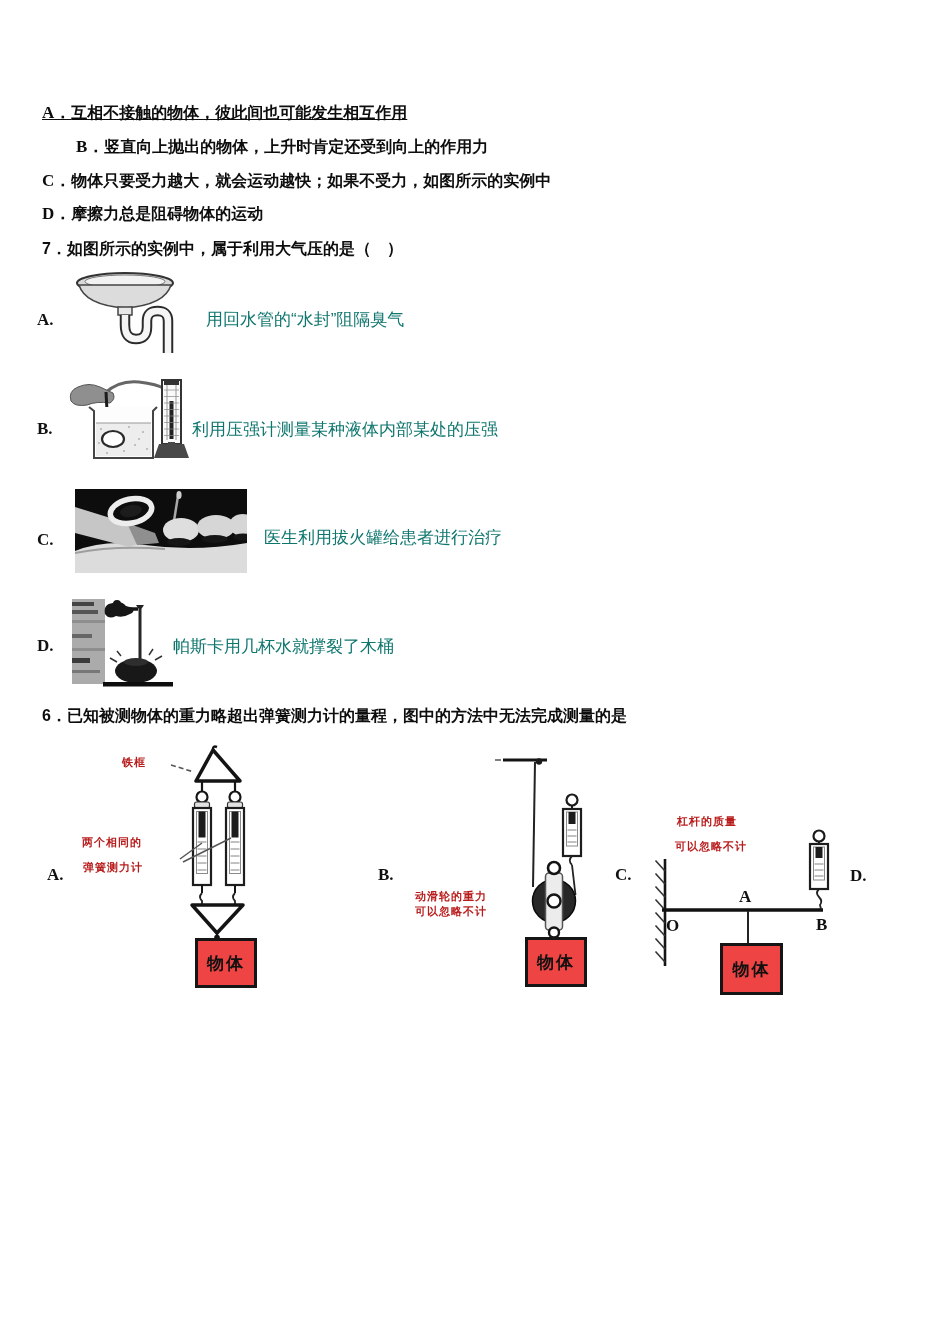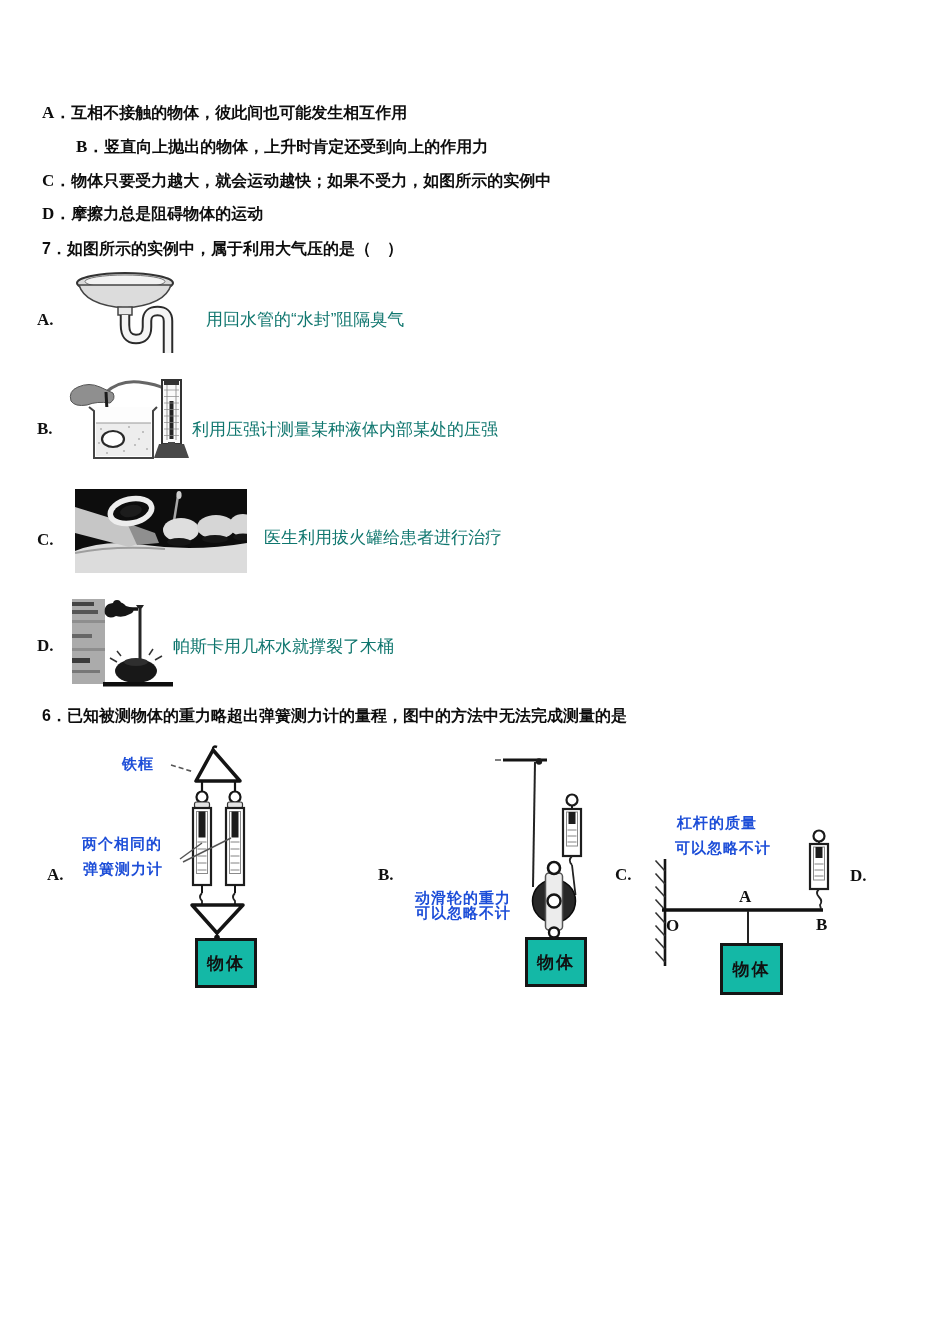--- a/index.html
+++ b/index.html
@@ -3,35 +3,35 @@
 <meta charset="utf-8">
 <style>
   html,body{margin:0;padding:0;background:#fff;}
   .page{position:relative;width:950px;height:1344px;background:#ffffff;overflow:hidden;
         font-family:"Liberation Sans","DejaVu Sans",sans-serif;color:#0d0d0d;}
   .tline{position:absolute;white-space:nowrap;font-weight:bold;font-size:16px;line-height:20px;color:#0d0d0d;}
   .tline .lab{font-family:"Liberation Serif","DejaVu Serif",serif;font-size:17px;}
   .qletter{position:absolute;font-family:"Liberation Serif","DejaVu Serif",serif;
            font-weight:bold;font-size:17px;color:#111;white-space:nowrap;}
   .caption{position:absolute;white-space:nowrap;font-weight:normal;font-size:17px;color:#0f766e;}
-  .ann{position:absolute;white-space:nowrap;font-weight:bold;font-size:15px;color:#1d4ed8;letter-spacing:1px;}
+  .ann{position:absolute;white-space:nowrap;font-weight:bold;font-size:11px;color:#b91c1c;letter-spacing:1px;}
   .fig{position:absolute;}
   .row{position:absolute;left:0;width:950px;}
   .figgroup{position:absolute;}
-  .objbox{position:absolute;border:3px solid #151515;background:#14b8a6;display:flex;
+  .objbox{position:absolute;border:3px solid #151515;background:#ef4444;display:flex;
           align-items:center;justify-content:center;font-weight:bold;font-size:17px;
           letter-spacing:2px;color:#111;box-sizing:border-box;}
   svg{display:block;}
 </style>
 </head>
 <body>
 
 <div class="page">
 
-  <div class="tline" style="left:42px;top:103px;">
+  <div class="tline" style="left:42px;top:103px;text-decoration:underline;">
     <span class="lab">A．</span><span>互相不接触的物体，彼此间也可能发生相互作用</span>
   </div>
   <div class="tline" style="left:42px;top:137px;margin-left:34px;">
     <span class="lab">B．</span><span>竖直向上抛出的物体，上升时肯定还受到向上的作用力</span>
   </div>
   <div class="tline" style="left:42px;top:171px;">
     <span class="lab">C．</span><span>物体只要受力越大，就会运动越快；如果不受力，如图所示的实例中</span>
   </div>
   <div class="tline" style="left:42px;top:204px;">
     <span class="lab">D．</span><span>摩擦力总是阻碍物体的运动</span>

